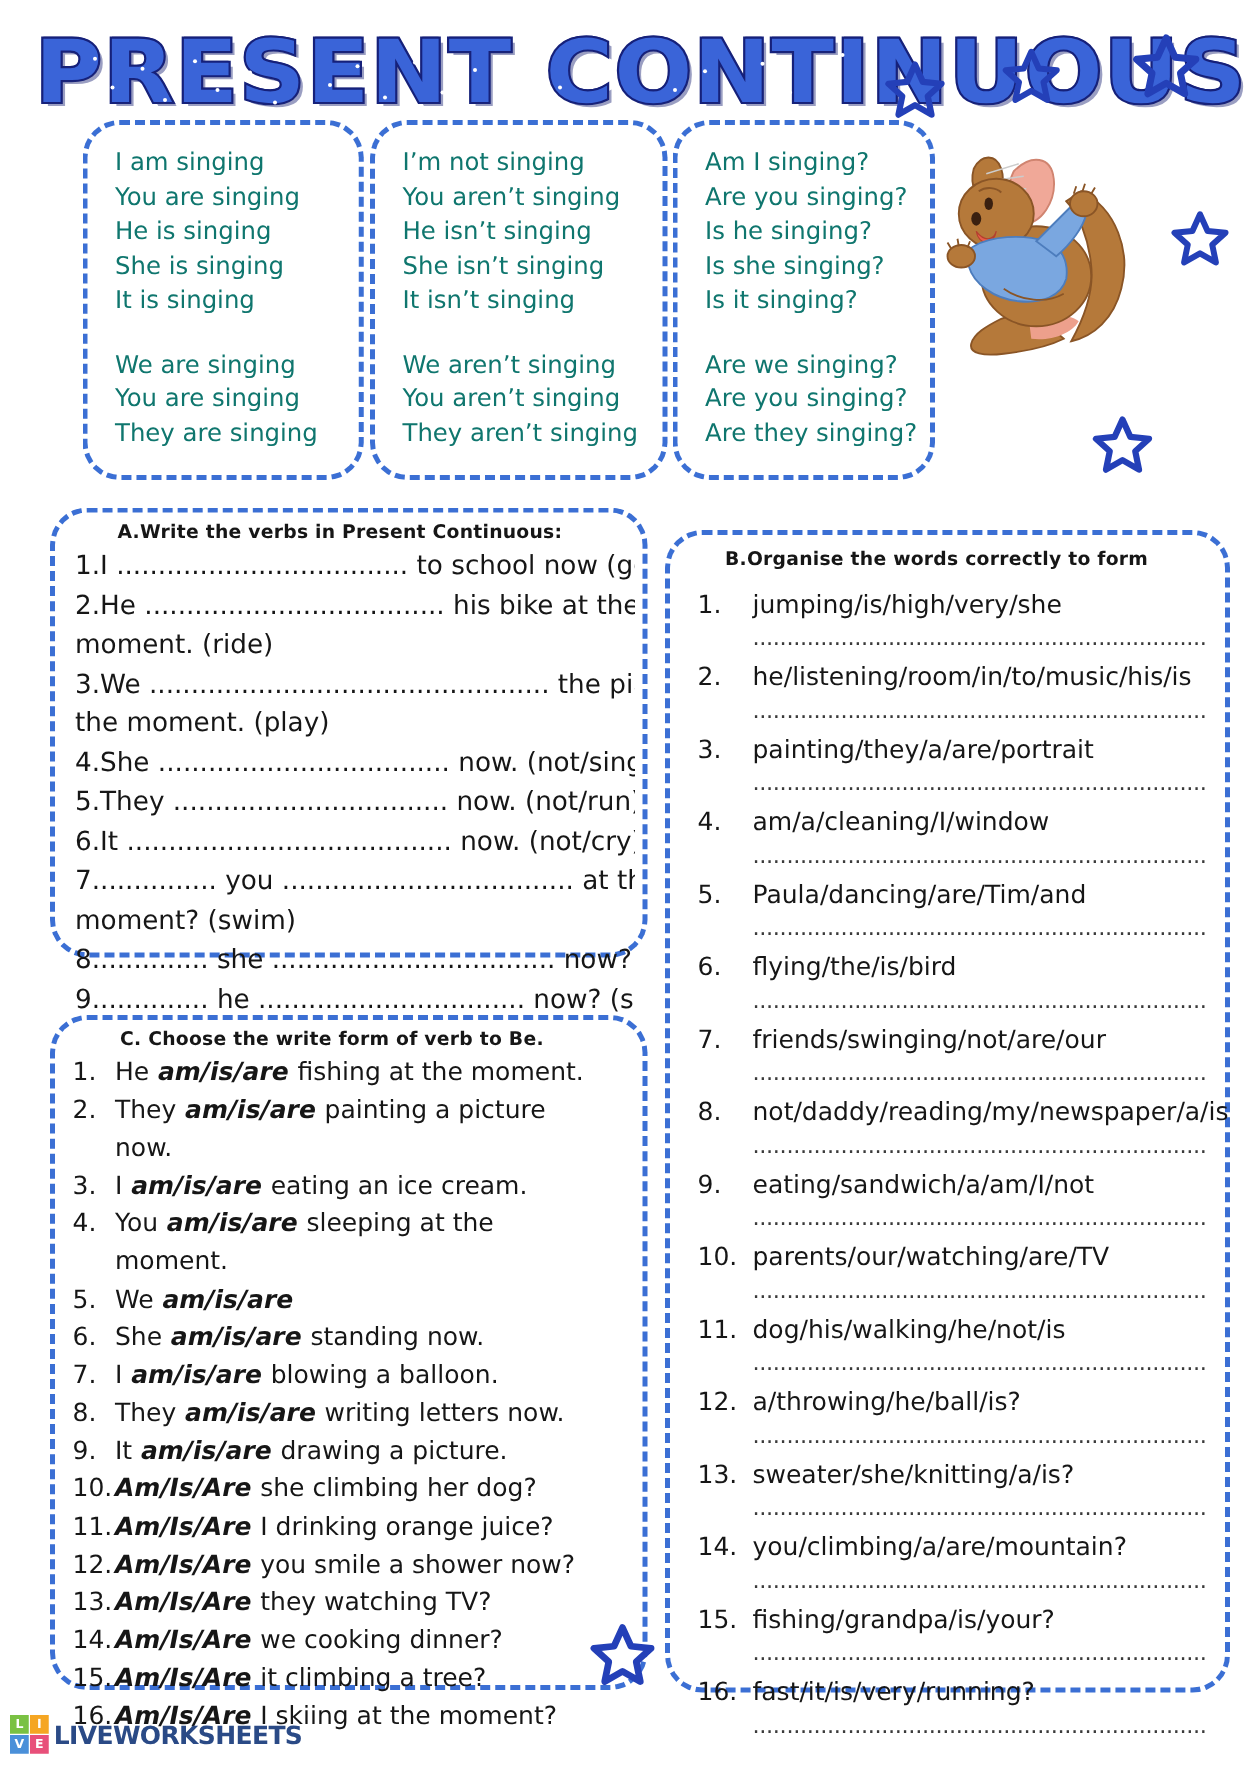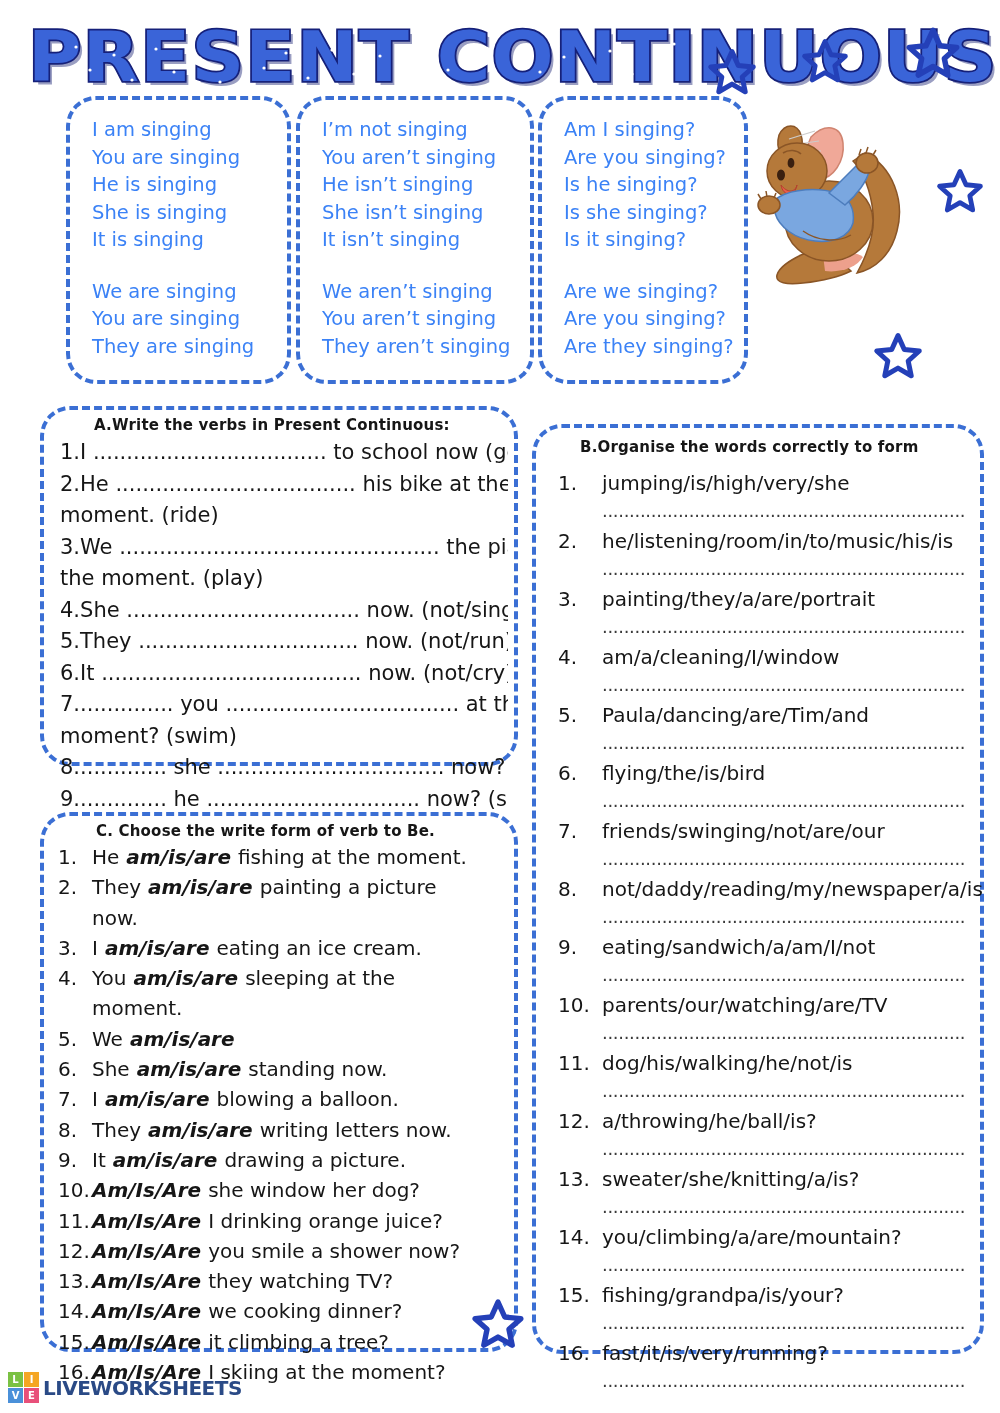--- a/index.html
+++ b/index.html
@@ -53,21 +53,21 @@
   .star { position:absolute; }
 
   
   .conj {
     padding:16px 14px 10px 22px;
   }
   .conj .line {
     font-family:"DejaVu Sans", sans-serif;
     font-size:19.5px;
     line-height:27.5px;
-    color:#3b82f6;
+    color:#0f766e;
     white-space:nowrap;
   }
   .conj .gap { height:24px; }
 
   #box-affirm { left:66px;  top:96px;  width:225px; height:288px; }
   #box-neg    { left:296px; top:96px;  width:238px; height:288px; }
   #box-quest  { left:538px; top:96px;  width:210px; height:288px; }
 
   
   #panel-a { left:40px;  top:406px;  width:478px; height:360px; }
@@ -378,21 +378,21 @@
         </div>
         <div class="c-item">
           <span class="cnum">9.</span>
           <span class="subj">It</span>
           <span class="choice">am/is/are</span>
           <span>drawing a picture.</span>
         </div>
         <div class="c-item">
           <span class="cnum">10.</span>
           <span class="choice">Am/Is/Are</span>
-          <span>she window her dog?</span>
+          <span>she climbing her dog?</span>
         </div>
         <div class="c-item">
           <span class="cnum">11.</span>
           <span class="choice">Am/Is/Are</span>
           <span>I drinking orange juice?</span>
         </div>
         <div class="c-item">
           <span class="cnum">12.</span>
           <span class="choice">Am/Is/Are</span>
           <span>you smile a shower now?</span>

